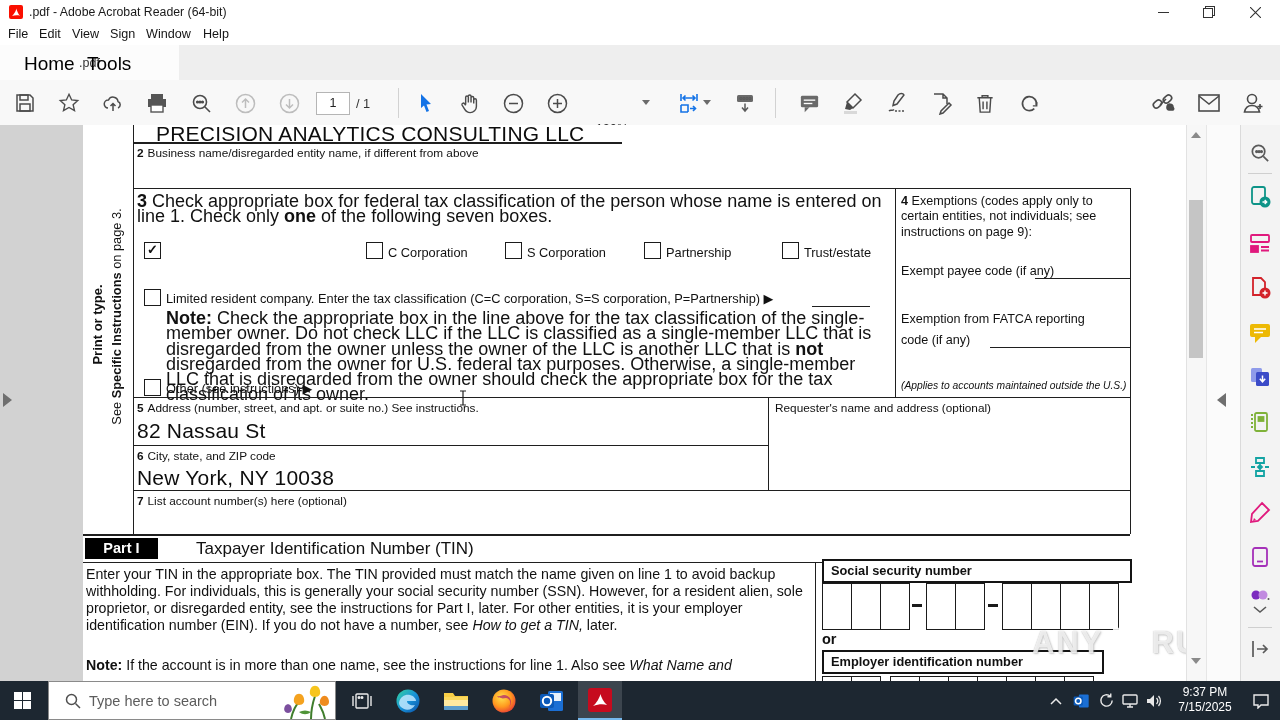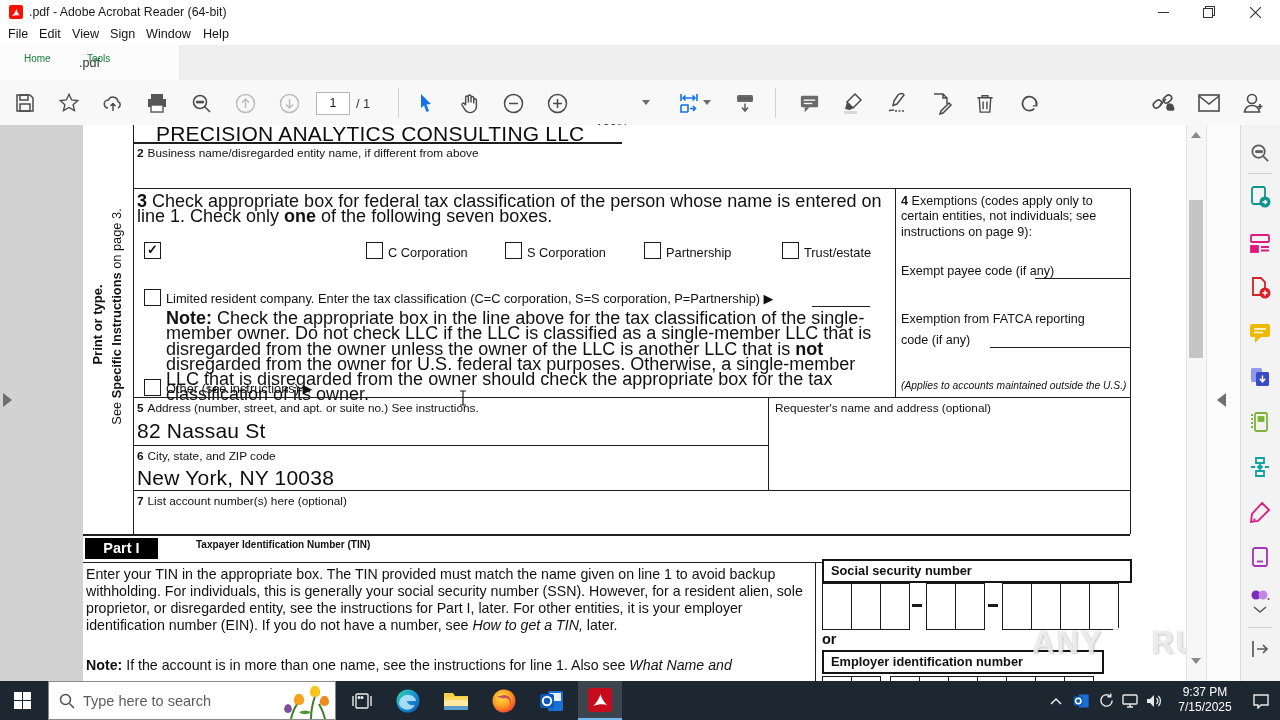--- a/index.html
+++ b/index.html
@@ -6,21 +6,21 @@
   body{width:1280px;height:720px;font-family:"Liberation Sans",sans-serif;-webkit-font-smoothing:antialiased;}
   #root{position:relative;width:1280px;height:720px;background:#d2d2d2;overflow:hidden;}
   .abs{position:absolute;}
   
   .titlebar{left:0;top:0;width:1280px;height:24px;background:#ffffff;border-bottom:1px solid #e8e8e8;}
   .title-text{left:29px;top:5px;font-size:12.3px;color:#1a1a1a;}
   .winbtn{top:0;width:46px;height:24px;display:flex;align-items:center;justify-content:center;}
   .menubar{left:0;top:24px;width:1280px;height:21px;background:#ffffff;}
   .menu-item{top:3px;font-size:12.6px;color:#141414;}
   .tabbar{left:0;top:45px;width:1280px;height:35px;background:#eeeeee;border-bottom:1px solid #dcdcdc;}
-  .tab-text{font-size:10px;color:#15803d;}
+  .tab-text{font-size:19px;color:#000000;}
   .doc-tab{left:155px;top:45px;width:178px;height:35px;border-left:1px solid #d8d8d8;border-right:1px solid #d8d8d8;background:#ebebeb;display:flex;align-items:center;justify-content:center;}
   .active-tab{left:333px;top:45px;width:179px;height:35px;background:#fcfcfc;display:flex;align-items:center;justify-content:center;}
   .tab-label{font-size:12.5px;color:#333;}
   .signin{font-size:14.5px;color:#2e2e2e;}
   
   .toolbar{left:0;top:80px;width:1280px;height:45px;background:#f8f8f8;border-bottom:1px solid #c9c9c9;}
   .tic{position:absolute;top:90px;width:26px;height:26px;display:flex;align-items:center;justify-content:center;}
   .tdiv{position:absolute;top:88px;width:1px;height:30px;background:#d2d2d2;}
   .pagebox{left:316px;top:92px;width:32px;height:21px;background:#fff;border:1px solid #b5b5b5;font-size:12.5px;color:#222;text-align:center;line-height:21px;}
   .pagetotal{left:356px;top:96px;font-size:12.8px;color:#333;}
@@ -48,21 +48,21 @@
   .chev{width:0;height:0;border-left:5px solid transparent;border-right:5px solid transparent;}
   .chev.up{border-bottom:6px solid #8a8a8a;}
   .chev.down{border-top:6px solid #8a8a8a;}
   .panelstrip{position:absolute;left:1206px;top:0;width:34px;height:556px;background:#fbfbfb;border-left:1px solid #e6e6e6;}
   .sidebar{position:absolute;left:1240px;top:0;width:40px;height:556px;background:#f3f3f3;border-left:1px solid #dadada;}
   .sic{position:absolute;left:1248px;width:24px;height:24px;display:flex;align-items:center;justify-content:center;}
   .watermark{position:absolute;left:1032px;top:500px;display:flex;align-items:center;font-weight:bold;font-size:31px;letter-spacing:2px;color:rgba(255,255,255,0.78);text-shadow:0 0 1px rgba(120,120,120,0.55), 1px 1px 2px rgba(120,120,120,0.35);}
   
   .taskbar{left:0;top:681px;width:1280px;height:39px;background:#1d2731;}
   .tbbtn{position:absolute;top:681px;width:44px;height:39px;display:flex;align-items:center;justify-content:center;}
-  .searchbox{position:absolute;left:48px;top:681px;width:288px;height:39px;background:#ffffff;border:1px solid #8a8a8a;box-sizing:border-box;display:flex;align-items:center;}
+  .searchbox{position:absolute;left:48px;top:681px;width:288px;height:39px;background:#ffffff;border:1px solid #8a8a8a;box-sizing:border-box;display:flex;align-items:center;padding-left:6px;}
   .search-text{font-size:14.5px;color:#5c5c5c;margin-left:8px;}
   .traytime{position:absolute;left:1168px;top:685px;width:74px;text-align:center;color:#ffffff;font-size:12px;line-height:15px;}
 </style>
 </head>
 <body>
 
 <div id="root">
 
   <div class="abs titlebar">
     <svg class="abs" style="left:9px;top:5px" width="14" height="14" viewBox="0 0 14 14">
@@ -328,21 +328,21 @@
     <div class="hl" style="left:133px;top:320px;width:635px"></div>
 
     <div class="flabel" style="left:137px;top:324px"><b>6</b><span>City, state, and ZIP code</span></div>
     <div class="fval" style="left:137px;top:341px">New York, NY 10038</div>
     <div class="hl" style="left:133px;top:365px;width:997px"></div>
 
     <div class="flabel" style="left:137px;top:369px"><b>7</b><span>List account number(s) here (optional)</span></div>
 
     <div class="hl" style="left:83px;top:409px;width:1047px;height:2px"></div>
     <div class="abs" style="left:85px;top:413px;width:73px;height:21px;background:#000;color:#fff;font-weight:bold;font-size:14.5px;text-align:center;line-height:21px">Part I</div>
-    <div class="abs" style="left:196px;top:414px;font-weight:bold;font-size:10px;color:#111">Taxpayer Identification Number (TIN)</div>
+    <div class="abs" style="left:196px;top:414px;font-weight:normal;font-size:17px;color:#111">Taxpayer Identification Number (TIN)</div>
     <div class="hl" style="left:83px;top:437px;width:1047px"></div>
 
     <div class="fpara" style="left:86px;top:441px;width:718px;font-size:14.2px;line-height:16.9px"><span>Enter your TIN in the appropriate box. The TIN provided must match the name given on line 1 to avoid backup withholding. For individuals, this is generally your social security number (SSN). However, for a resident alien, sole proprietor, or disregarded entity, see the instructions for Part I, later. For other entities, it is your employer identification number (EIN). If you do not have a number, see </span><i>How to get a TIN,</i><span> later.</span></div>
     <div class="fpara" style="left:86px;top:532px;width:730px;font-size:14.2px;line-height:16.9px"><b>Note:</b><span> If the account is in more than one name, see the instructions for line 1. Also see </span><i>What Name and</i></div>
 
     <div class="vl" style="left:815px;top:437px;height:119px"></div>
     <div class="labelbox" style="left:822px;top:434px;width:299px;height:18px">Social security number</div>
     <div class="cellrow" style="left:822px;top:458px">
       <div class="ssn-cell"></div>
         <div class="ssn-cell"></div>

